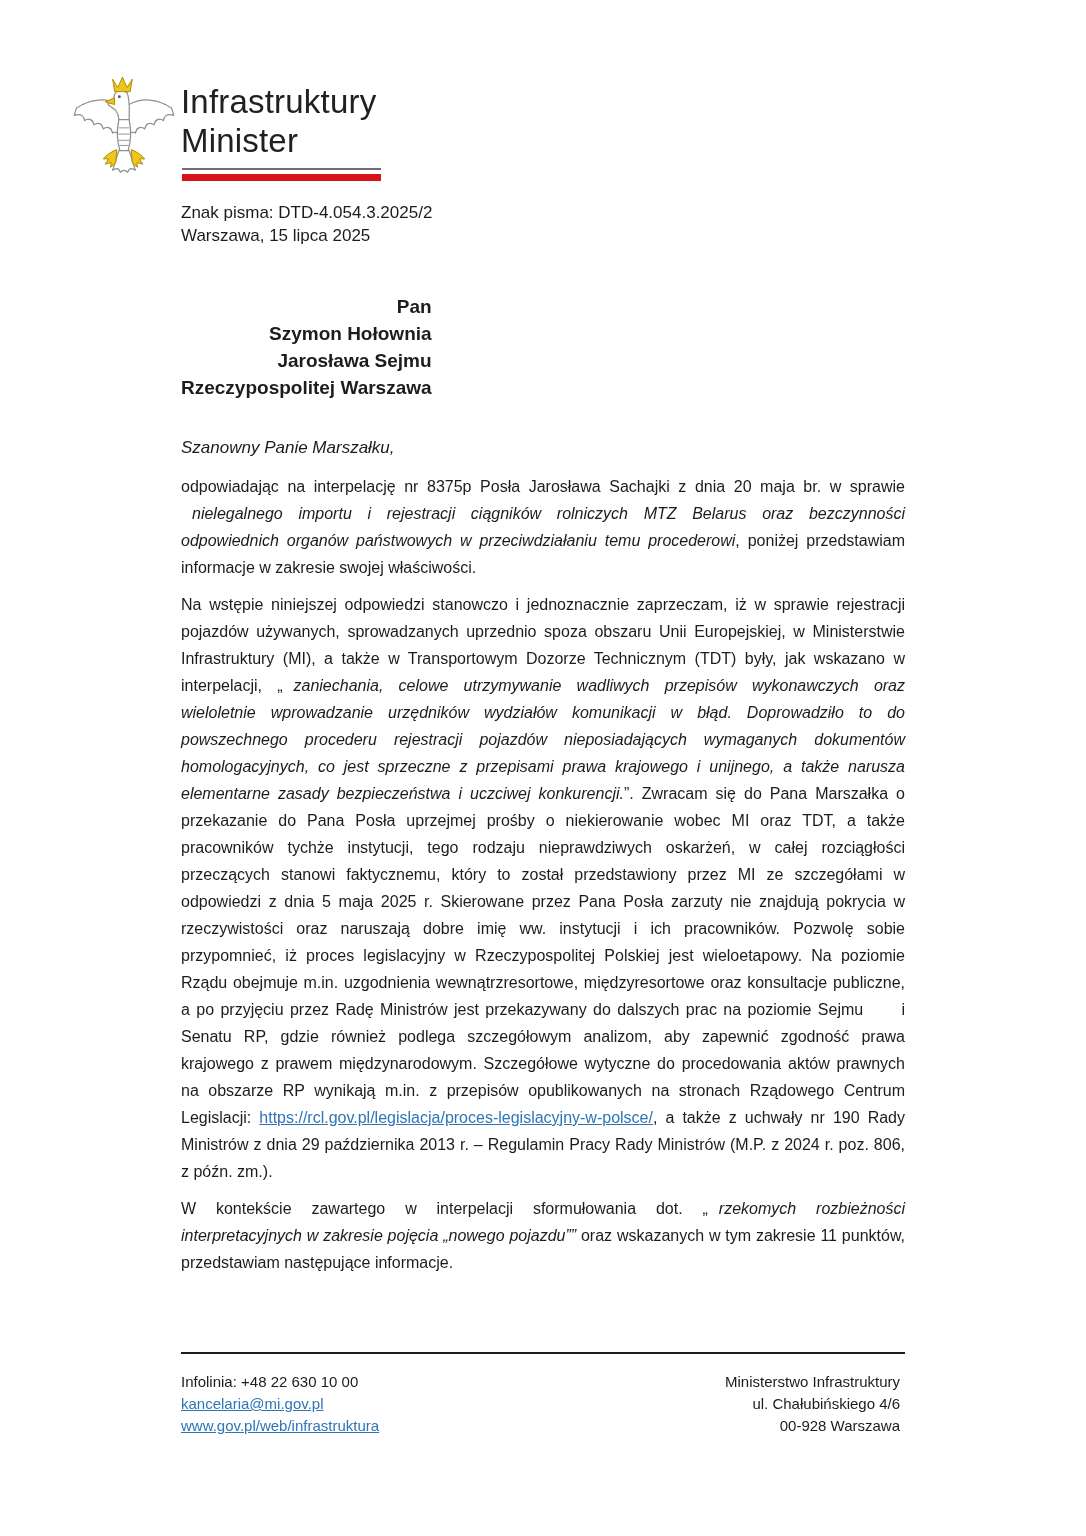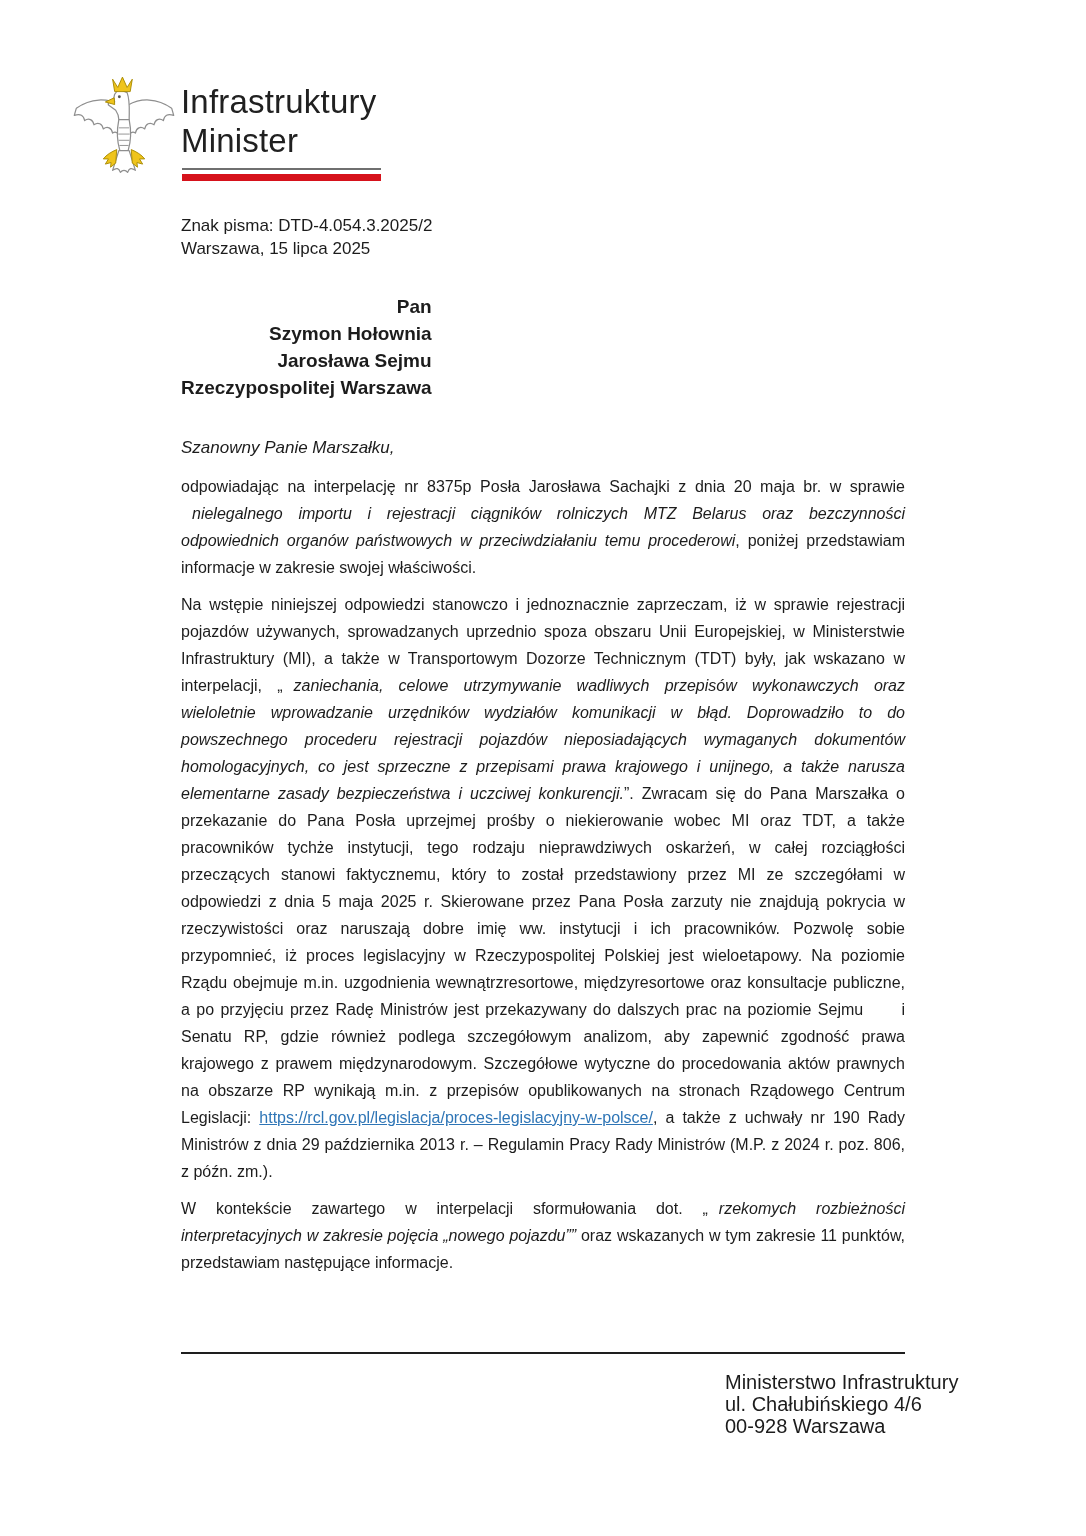--- a/index.html
+++ b/index.html
@@ -19,34 +19,34 @@
     overflow:hidden;
   }
   .eagle{position:absolute;left:72px;top:74px;width:104px;height:116px;}
   .org{
     position:absolute;left:181px;top:82px;
     font-size:33px;line-height:39px;color:#202020;
     letter-spacing:.2px;
   }
   .rule-thin{position:absolute;left:182px;top:168px;width:199px;height:2px;background:#6f6f6f;}
   .rule-red{position:absolute;left:182px;top:174px;width:199px;height:7px;background:var(--accent-red);}
-  .meta{position:absolute;left:181px;top:201px;font-size:17px;line-height:23px;margin-top:13px;}
+  .meta{position:absolute;left:181px;top:201px;font-size:17px;line-height:23px;}
   .addressee{position:absolute;left:181px;top:293px;font-size:19px;line-height:27px;font-weight:bold;text-align:right;}
   .salutation{position:absolute;left:181px;top:438px;font-size:17px;font-style:italic;margin:0;}
   .letter-body{
     position:absolute;left:181px;top:473px;width:724px;
     font-size:16px;line-height:27px;
   }
   .para{margin:0 0 10px 0;text-align:justify;}
   .para .it{font-style:italic;margin-left:11px;}
   .para a{overflow-wrap:anywhere;}
   a{color:var(--link-blue);text-decoration:underline;}
   .footer-rule{position:absolute;left:181px;top:1352px;width:724px;height:2px;background:#1e1e1e;}
   .footer-left{position:absolute;left:181px;top:1371px;font-size:15px;line-height:22px;}
-  .footer-right{position:absolute;left:725px;top:1371px;font-size:20px;line-height:22px;}
+  .footer-right{position:absolute;left:725px;top:1371px;font-size:15px;line-height:22px;text-align:right;}
 </style>
 </head>
 <body>
 
 <div class="page">
 
   <svg class="eagle" viewBox="0 0 100 112" aria-hidden="true">
     <g stroke="#8f8f8f" stroke-width="1.2" fill="#ffffff" stroke-linejoin="round">
 
       <path d="M46 30 C34 23 18 23 4 33 L2 40 C8 38 11 40 12 45 C16 42 20 44 21 49 C25 46 29 48 30 53 C34 50 38 52 39 57 C42 55 45 57 45 61 L46 42 Z"></path>
@@ -94,19 +94,24 @@
 
   <p class="salutation">Szanowny Panie Marszałku,</p>
 
   <div class="letter-body">
       <p class="para"><span>odpowiadając na interpelację nr 8375p Posła Jarosława Sachajki z dnia 20 maja br. w sprawie </span><span class="it">nielegalnego importu i rejestracji ciągników rolniczych MTZ Belarus oraz bezczynności odpowiednich organów państwowych w przeciwdziałaniu temu procederowi</span><span>, poniżej przedstawiam informacje w zakresie swojej właściwości.</span></p>
       <p class="para"><span>Na wstępie niniejszej odpowiedzi stanowczo i jednoznacznie zaprzeczam, iż w sprawie rejestracji pojazdów używanych, sprowadzanych uprzednio spoza obszaru Unii Europejskiej, w Ministerstwie Infrastruktury (MI), a także w Transportowym Dozorze Technicznym (TDT) były, jak wskazano w interpelacji, „</span><span class="it">zaniechania, celowe utrzymywanie wadliwych przepisów wykonawczych oraz wieloletnie wprowadzanie urzędników wydziałów komunikacji w błąd. Doprowadziło to do powszechnego procederu rejestracji pojazdów nieposiadających wymaganych dokumentów homologacyjnych, co jest sprzeczne z przepisami prawa krajowego i unijnego, a także narusza elementarne zasady bezpieczeństwa i uczciwej konkurencji.</span><span>”. Zwracam się do Pana Marszałka o przekazanie do Pana Posła uprzejmej prośby o niekierowanie wobec MI oraz TDT, a także pracowników tychże instytucji, tego rodzaju nieprawdziwych oskarżeń, w całej rozciągłości przeczących stanowi faktycznemu, który to został przedstawiony przez MI ze szczegółami w odpowiedzi z dnia 5 maja 2025 r. Skierowane przez Pana Posła zarzuty nie znajdują pokrycia w rzeczywistości oraz naruszają dobre imię ww. instytucji i ich pracowników. Pozwolę sobie przypomnieć, iż proces legislacyjny w Rzeczypospolitej Polskiej jest wieloetapowy. Na poziomie Rządu obejmuje m.in. uzgodnienia wewnątrzresortowe, międzyresortowe oraz konsultacje publiczne, a po przyjęciu przez Radę Ministrów jest przekazywany do dalszych prac na poziomie Sejmu &nbsp;&nbsp;&nbsp;&nbsp; i Senatu RP, gdzie również podlega szczegółowym analizom, aby zapewnić zgodność prawa krajowego z prawem międzynarodowym. Szczegółowe wytyczne do procedowania aktów prawnych na obszarze RP wynikają m.in. z przepisów opublikowanych na stronach Rządowego Centrum Legislacji: </span><a href="#">https://rcl.gov.pl/legislacja/proces-legislacyjny-w-polsce/</a><span>, a także z uchwały nr 190 Rady Ministrów z dnia 29 października 2013 r. – Regulamin Pracy Rady Ministrów (M.P. z 2024 r. poz. 806, z późn. zm.).</span></p>
       <p class="para"><span>W kontekście zawartego w interpelacji sformułowania dot. „</span><span class="it">rzekomych rozbieżności interpretacyjnych w zakresie pojęcia „nowego pojazdu””</span><span> oraz wskazanych w tym zakresie 11 punktów, przedstawiam następujące informacje.</span></p>
     </div>
 
   <div class="footer-rule"></div>
+  <div class="footer-left">
+      <div>Infolinia: +48 22 630 10 00</div>
+      <div><a href="#">kancelaria@mi.gov.pl</a></div>
+      <div><a href="#">www.gov.pl/web/infrastruktura</a></div>
+    </div>
   <div class="footer-right">
       <div>Ministerstwo Infrastruktury</div>
       <div>ul. Chałubińskiego 4/6</div>
       <div>00-928 Warszawa</div>
     </div>
 
 </div>
 
 </body></html>

